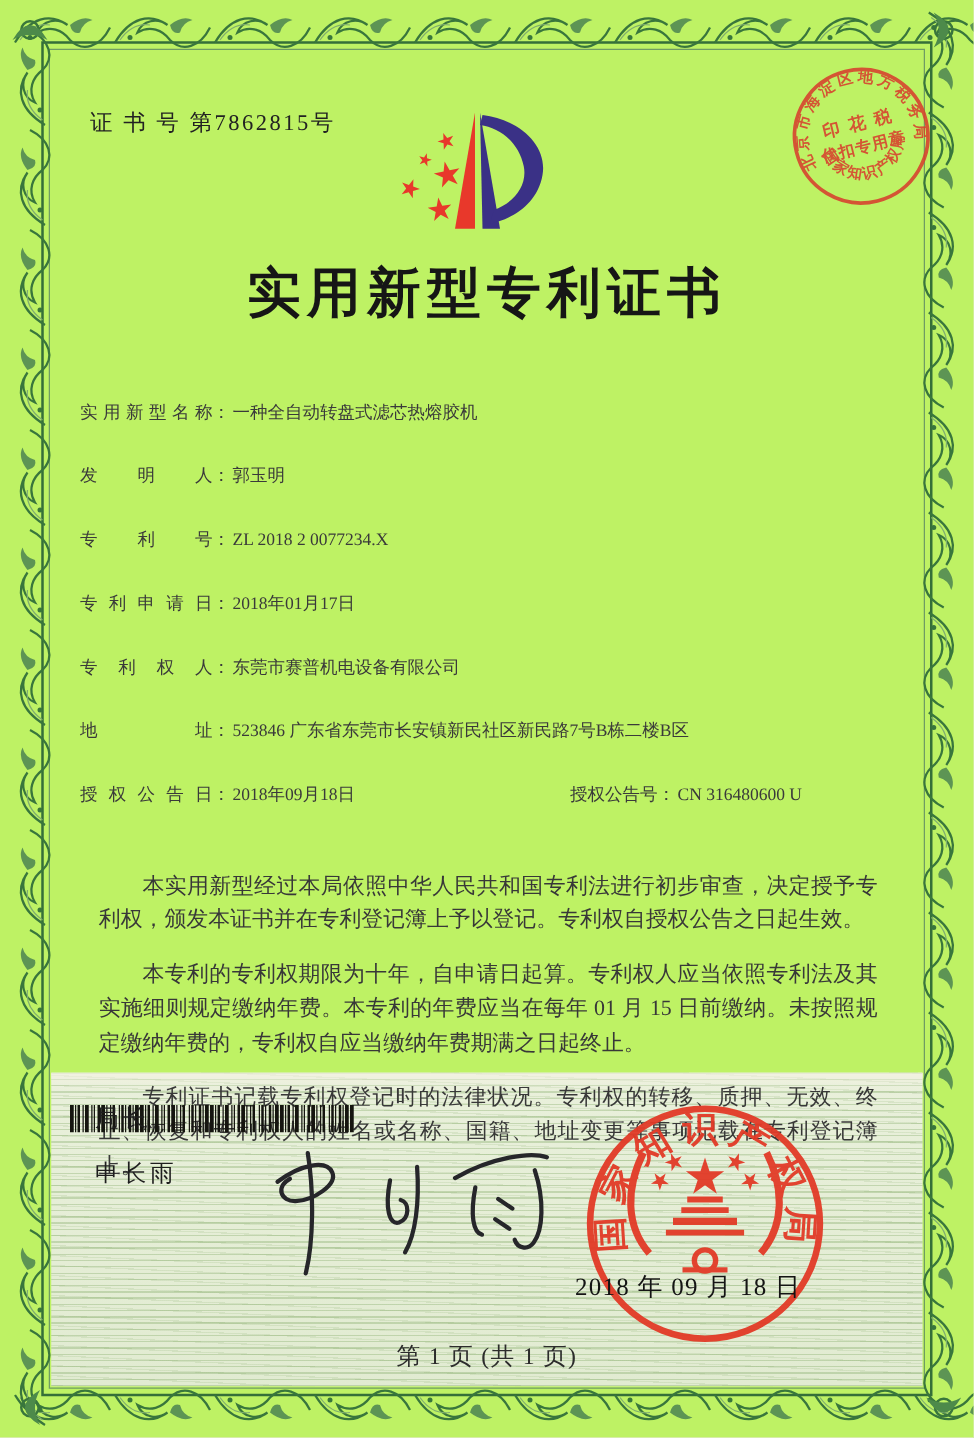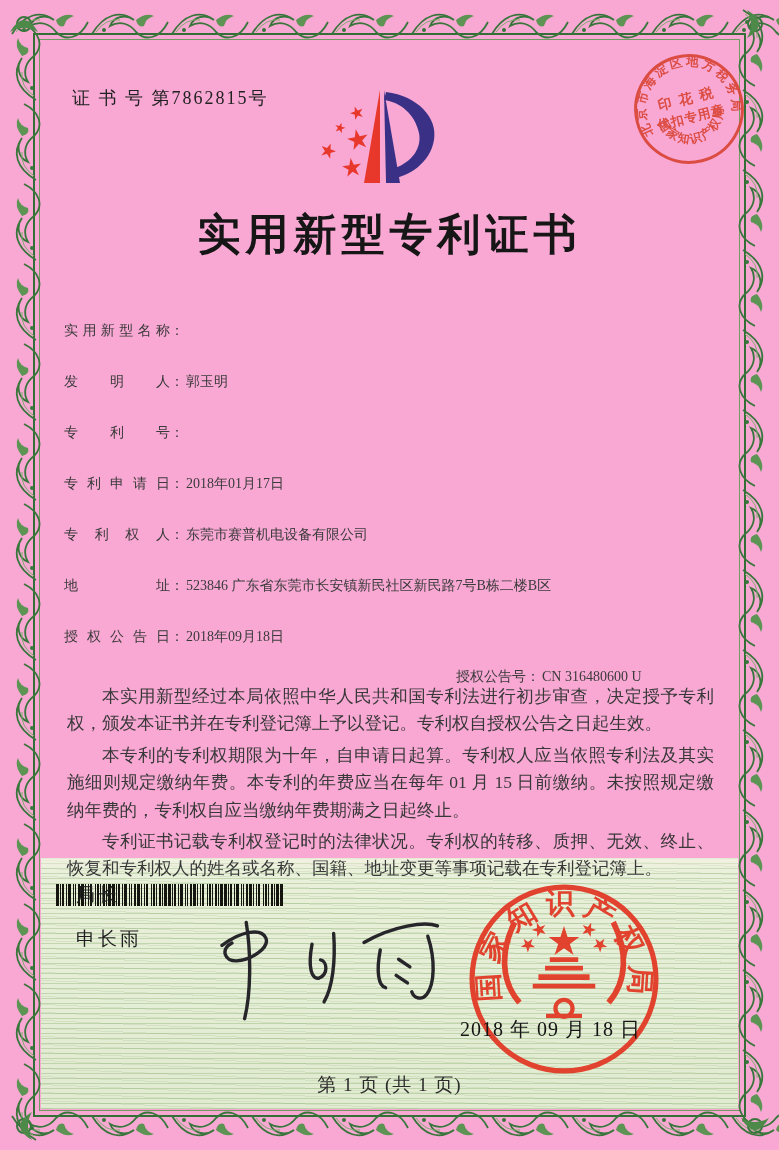--- a/index.html
+++ b/index.html
@@ -1,18 +1,18 @@
 <!DOCTYPE html>
 <html><head>
 <meta charset="utf-8">
 <style>
   html,body{margin:0;padding:0;background:#e9e7df;}
   .page{
     position:relative;width:779px;height:1150px;margin:0 auto;
-    background:#f9a8d4;overflow:hidden;
+    background:#bef264;overflow:hidden;
     font-family:"Liberation Serif","DejaVu Serif",serif;color:#333;
   }
   
   .green-zone{
     position:absolute;left:41px;right:41px;top:858px;bottom:41px;z-index:1;
     background:
       repeating-linear-gradient(0deg, rgba(110,156,80,.30) 0 1px, rgba(0,0,0,0) 1px 5px),
       repeating-linear-gradient(2.5deg, rgba(110,156,80,.14) 0 1px, rgba(0,0,0,0) 1px 8px),
       linear-gradient(#e9f0db,#e1ebd1);
     box-shadow: inset 0 16px 14px -12px #f6f2e4;
@@ -30,24 +30,24 @@
   .title{position:absolute;left:0;right:0;top:206px;text-align:center;
     font-size:43px;font-weight:bold;color:#161616;letter-spacing:5px;margin:0;}
 
   .fields{position:absolute;left:64px;top:318px;width:660px;font-size:14px;color:#3a3a3a;}
   .row{display:flex;align-items:flex-start;line-height:26px;margin-bottom:25px;}
   .lab{display:inline-block;width:106px;text-align:justify;text-align-last:justify;flex:0 0 106px;}
   .colon{flex:0 0 auto;}
   .val{margin-left:2px;}
   .row-addr .val{max-width:460px;}
   .g-left{display:flex;width:392px;flex:0 0 392px;align-items:flex-end;}
-  .g-right{display:flex;margin-top:40px;}
+  .g-right{display:flex;}
 
   .paras{position:absolute;left:63px;top:679px;width:655px;font-size:17.5px;line-height:27.4px;color:#383838;}
-  .paras p{margin:4px;text-indent:2em;text-align:justify;}
+  .paras p{margin:16px;text-indent:2em;text-align:justify;}
 
   .barcode{position:absolute;left:56px;top:884px;z-index:5;}
   .director{position:absolute;left:76px;top:882px;z-index:5;font-size:19px;color:#1e1e1e;letter-spacing:3px;}
   .director div{margin-bottom:18px;}
   .signature{position:absolute;left:185px;top:912px;z-index:5;}
 
   .seal{position:absolute;left:455px;top:870px;z-index:5;opacity:.95;}
   .seal-date{position:absolute;left:460px;top:1016px;width:212px;z-index:6;
     font-size:20px;color:#141414;letter-spacing:1px;}
 
@@ -145,29 +145,31 @@
         <text x="80" y="93" text-anchor="middle" font-size="13" font-weight="bold" letter-spacing="1">代扣专用章</text>
       </g>
     </svg>
 
     <h1 class="title">实用新型专利证书</h1>
 
     <div class="fields">
       <div class="row">
         <span class="lab">实用新型名称</span>
           <span class="colon">：</span>
+          <span class="val">一种全自动转盘式滤芯热熔胶机</span>
       </div>
       <div class="row">
         <span class="lab">发明人</span>
           <span class="colon">：</span>
           <span class="val">郭玉明</span>
       </div>
       <div class="row">
         <span class="lab">专利号</span>
           <span class="colon">：</span>
+          <span class="val">ZL 2018 2 0077234.X</span>
       </div>
       <div class="row">
         <span class="lab">专利申请日</span>
           <span class="colon">：</span>
           <span class="val">2018年01月17日</span>
       </div>
       <div class="row">
         <span class="lab">专利权人</span>
           <span class="colon">：</span>
           <span class="val">东莞市赛普机电设备有限公司</span>

